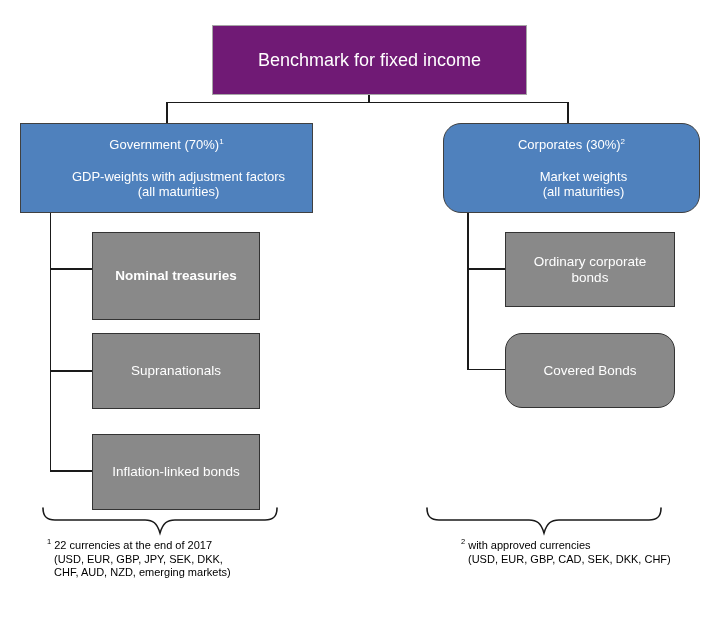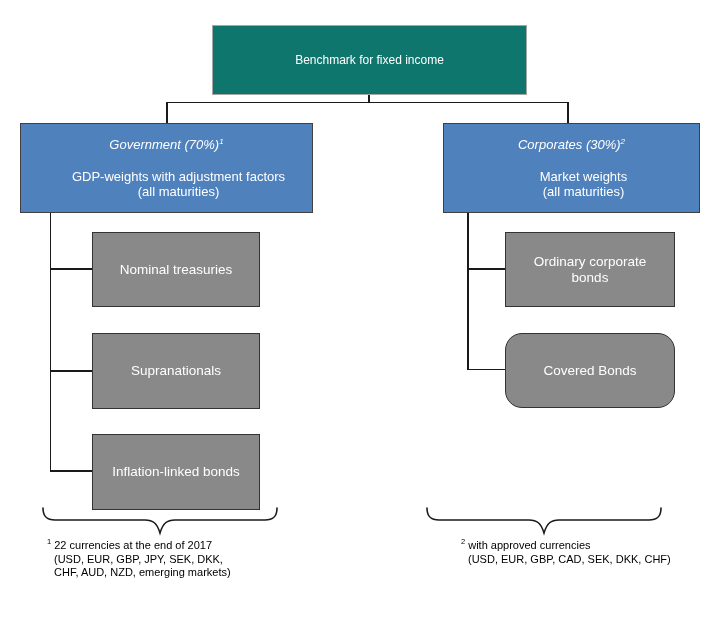--- a/index.html
+++ b/index.html
@@ -12,35 +12,35 @@
     overflow: hidden;
   }
   .node {
     position: absolute;
     box-sizing: border-box;
     color: #ffffff;
     text-align: center;
   }
   .root-node {
     left: 212px; top: 25px; width: 315px; height: 70px;
-    background: #0f766e;
+    background: #701a75;
     border: 1px solid #A6A6A6;
     display: flex; align-items: center; justify-content: center;
-    font-size: 12px;
+    font-size: 18px;
   }
   .branch-node {
     top: 123px; height: 90px;
     background: #4F81BD;
     border: 1.5px solid #404040;
     padding-top: 13px;
     font-size: 13px;
   }
   .branch-gov { left: 20px; width: 293px; }
-  .branch-corp { left: 443px; width: 257px; }
-  .branch-title { line-height: 16px; font-style: italic; }
+  .branch-corp { left: 443px; width: 257px; border-radius: 18px; }
+  .branch-title { line-height: 16px; }
   .branch-weighting { margin-top: 16px; line-height: 15px; padding-left: 24px; }
   sup.fnref { font-size: 8px; vertical-align: super; line-height: 0; }
   .leaf-node {
     background: #898989;
     border: 1.5px solid #333333;
     display: flex; align-items: center; justify-content: center;
     font-size: 13.5px;
     line-height: 16px;
     padding: 0 18px;
   }
@@ -95,21 +95,21 @@
       <div>Market weights</div>
       <div>(all maturities)</div>
     </div>
   </div>
 
   <div class="line" style="left:49.5px; top:213px; width:1.5px; height:258.5px;"></div>
   <div class="line" style="left:49.5px; top:268px; width:42.5px; height:1.5px;"></div>
   <div class="line" style="left:49.5px; top:370px; width:42.5px; height:1.5px;"></div>
   <div class="line" style="left:49.5px; top:470px; width:42.5px; height:1.5px;"></div>
 
-  <div class="node leaf-node leaf-left" style="top:232px; height:75px;">
+  <div class="node leaf-node leaf-left" style="top:232px; height:88px;font-weight:bold;">
     <span>Nominal treasuries</span>
   </div>
   <div class="node leaf-node leaf-left" style="top:333px; height:76px;">
     <span>Supranationals</span>
   </div>
   <div class="node leaf-node leaf-left" style="top:434px; height:76px;align-items:center;">
     <span>Inflation-linked bonds</span>
   </div>
 
   <div class="line" style="left:467px; top:213px; width:1.5px; height:157px;"></div>

